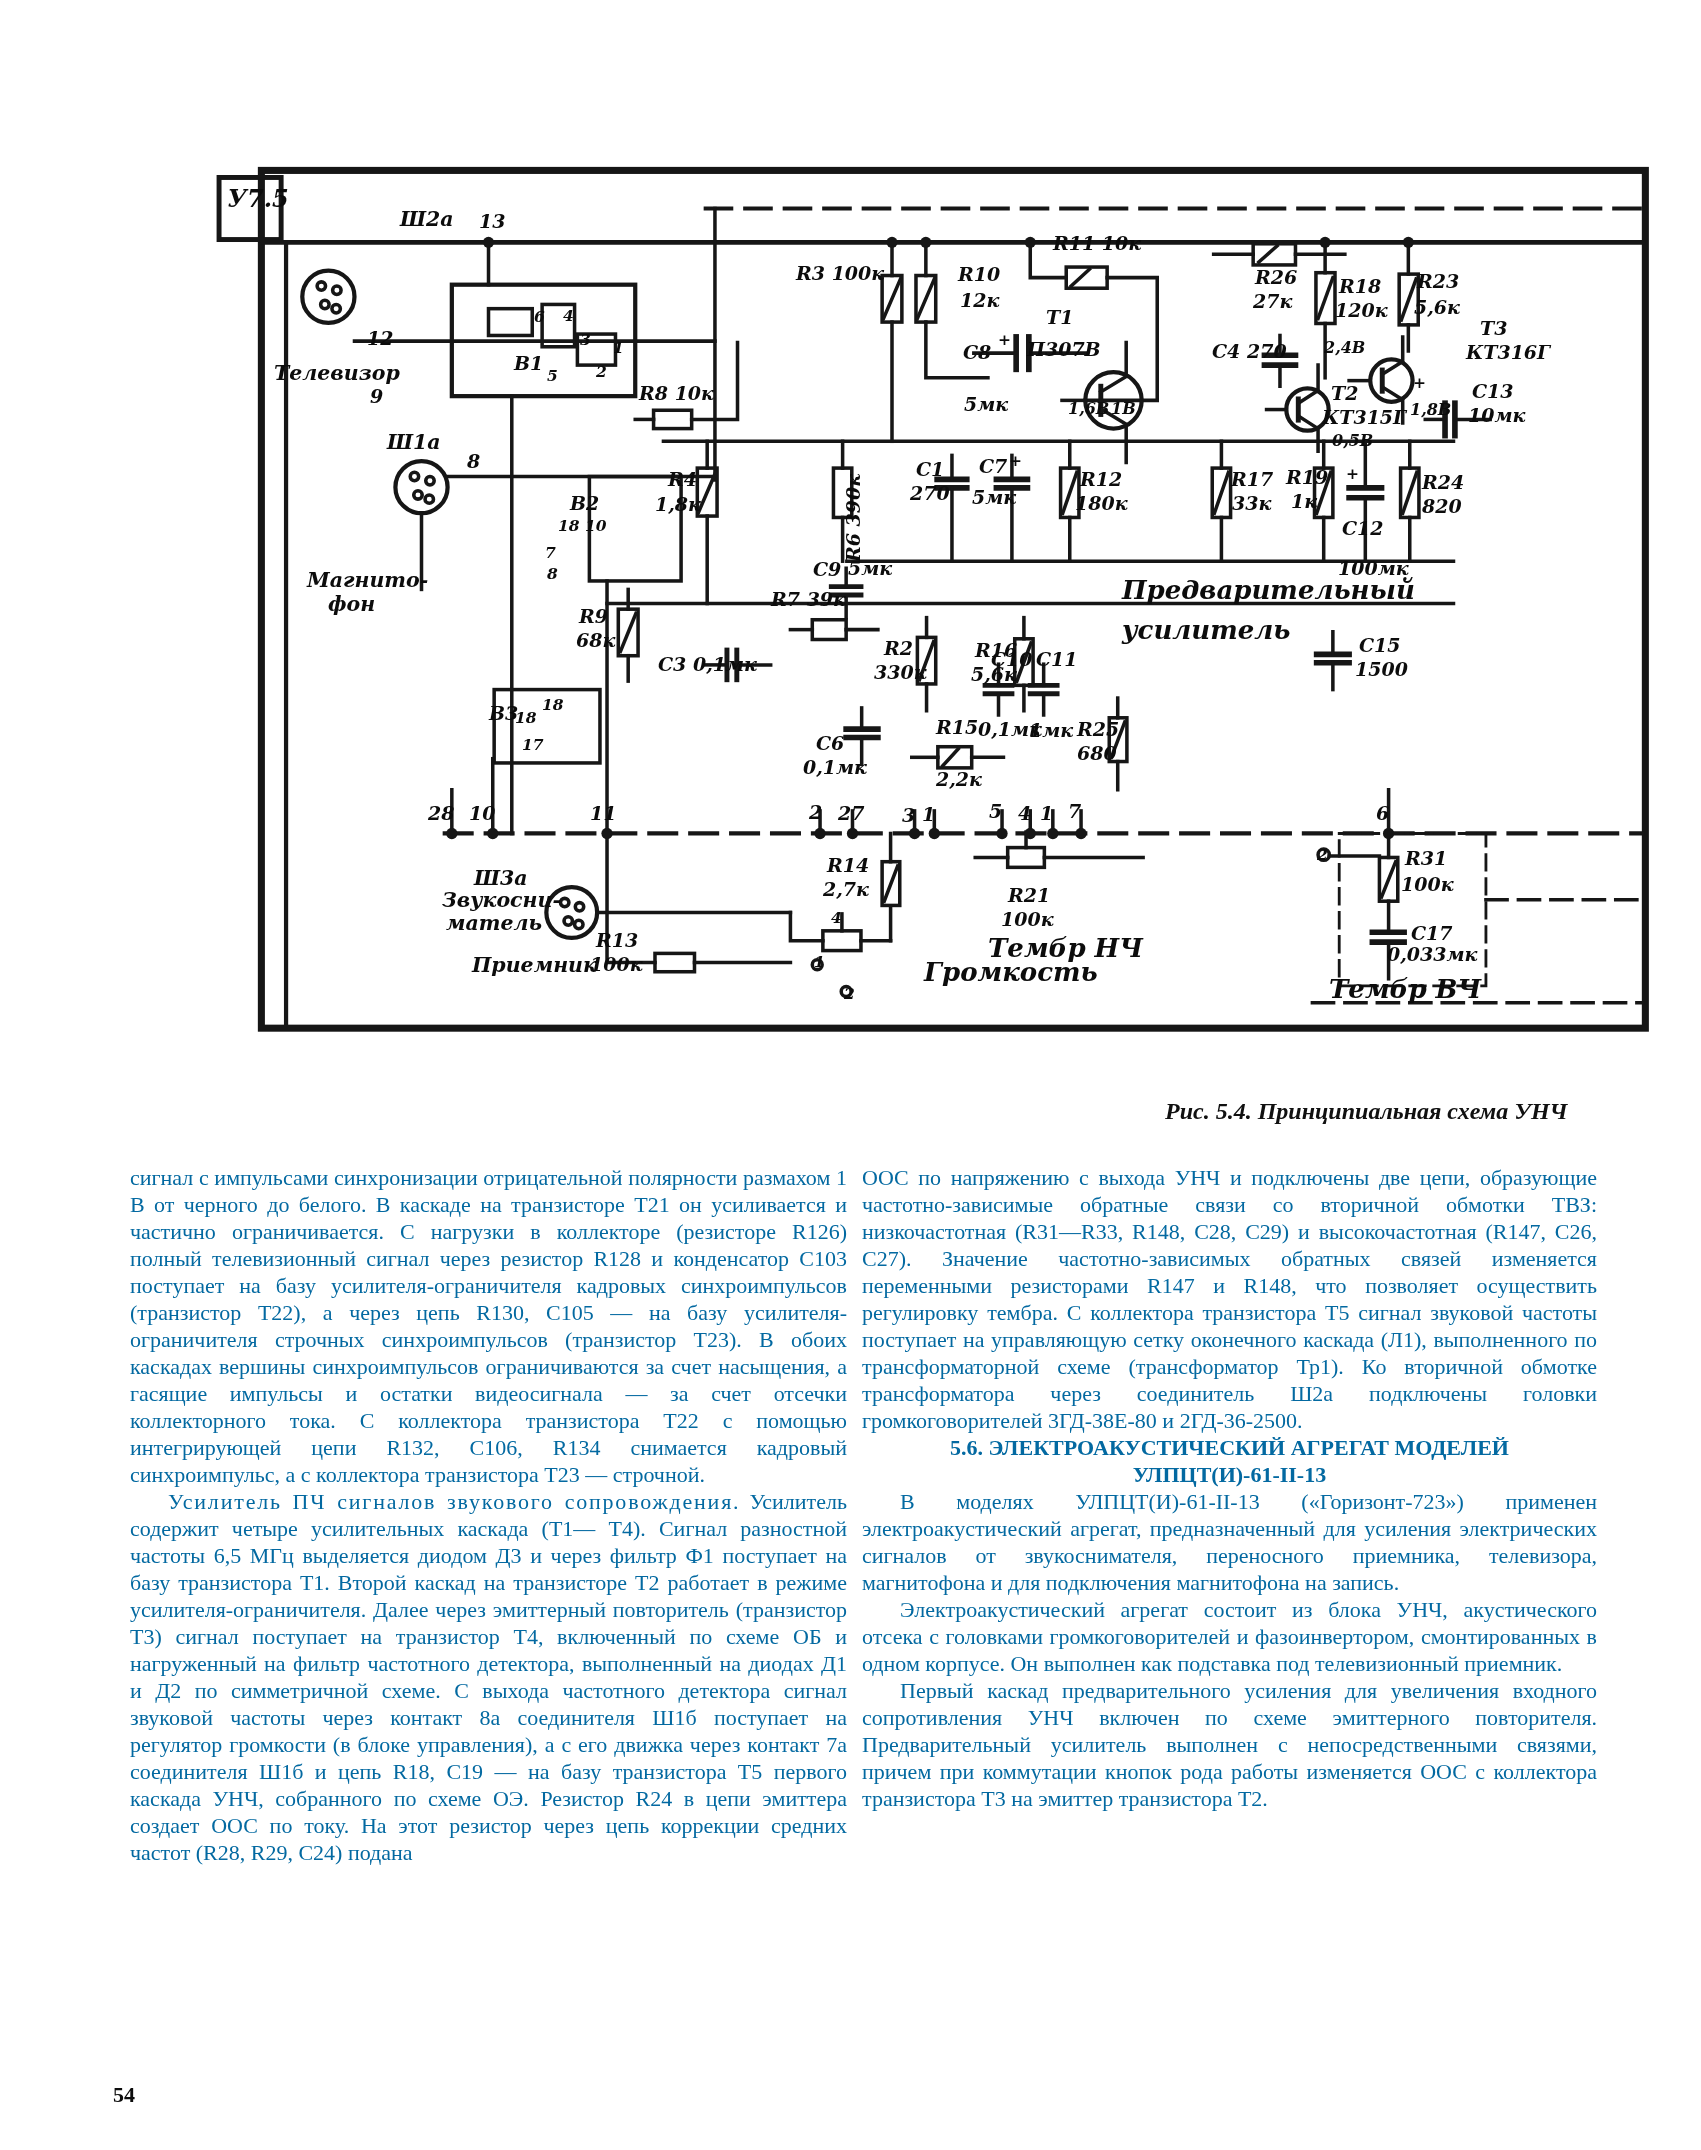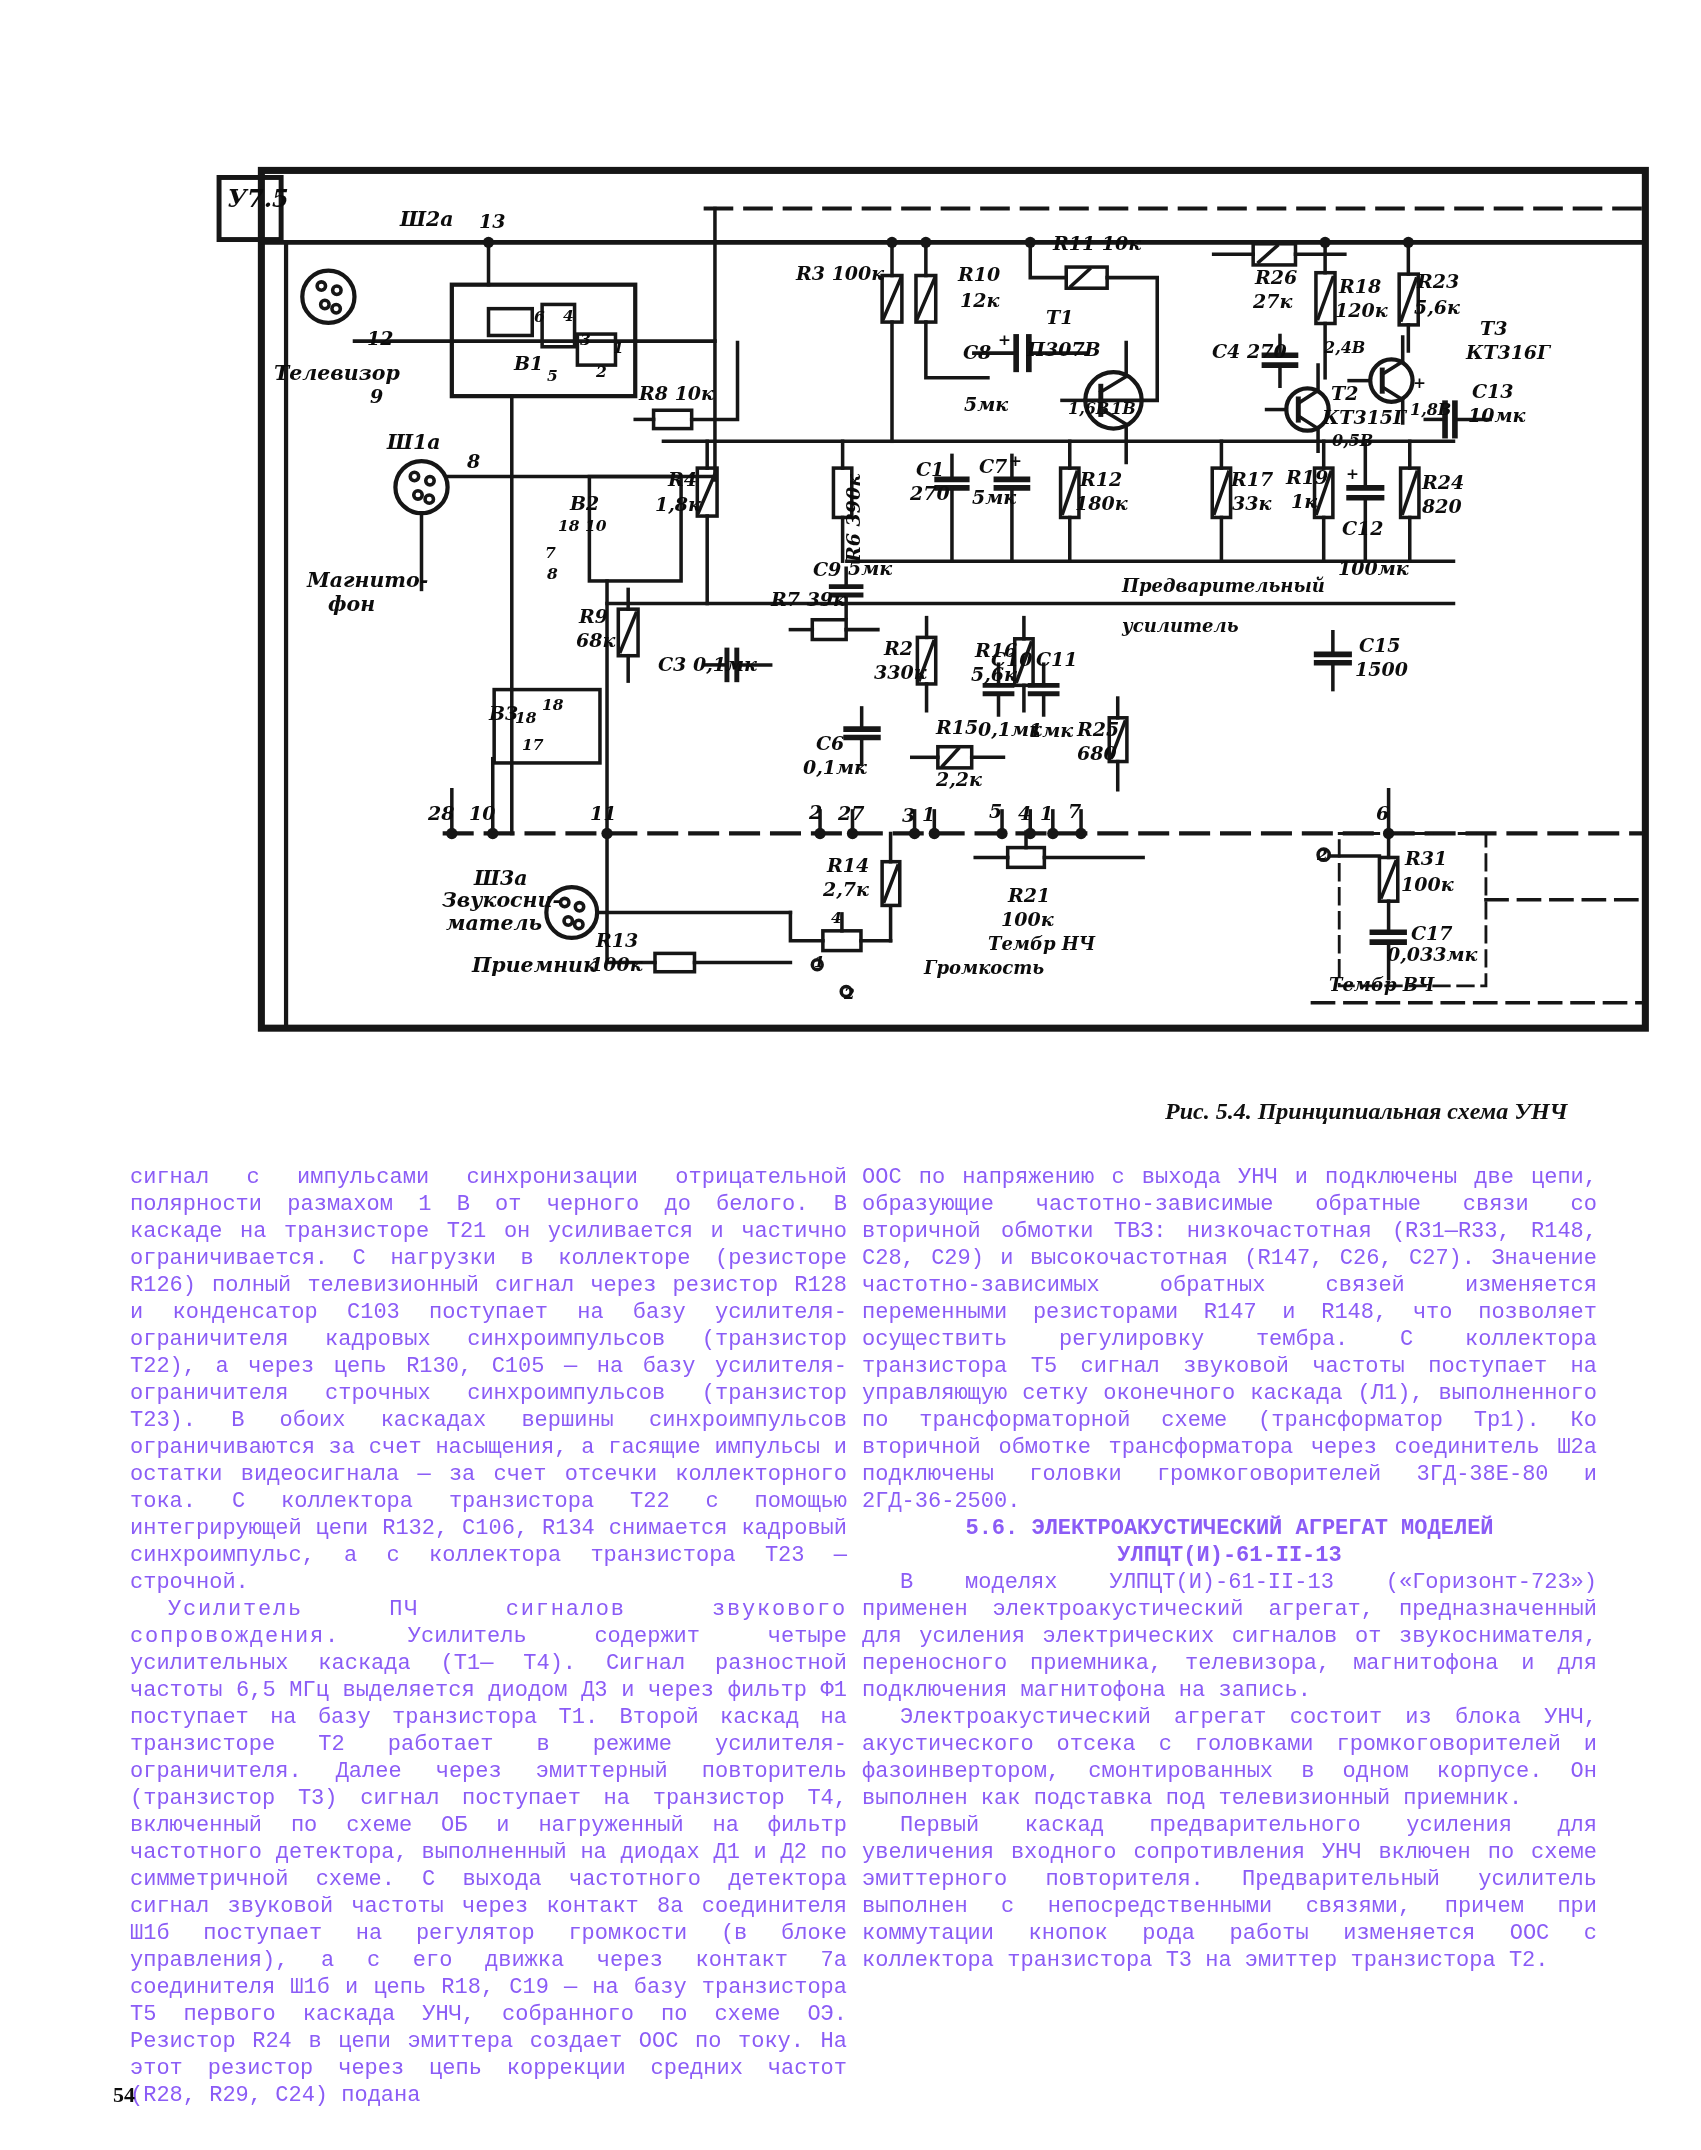--- a/index.html
+++ b/index.html
@@ -14,36 +14,35 @@
   #fig-svg{position:absolute;left:0;top:0;}
   #fig-labels{position:absolute;left:0;top:0;width:100%;height:100%;}
   .fig-label{
     position:absolute;white-space:nowrap;color:#0c0c0c;
     font-family:"DejaVu Serif","Liberation Serif",serif;
     font-style:italic;font-weight:700;
   }
   .c-corner{font-size:24px;}
   .c-conn{font-size:20.5px;}
   .c-lbl{font-size:19px;}
-  .c-lbl-big{font-size:18px;}
+  .c-lbl-big{font-size:26px;}
   .c-lbl-sm{font-size:16px;}
   .c-pin{font-size:19px;}
   .c-pin-sm{font-size:15.5px;}
   .c-lbl-rot{font-size:19px;transform:rotate(-90deg);transform-origin:0 0;}
   
   #caption{
     position:absolute;left:1165px;top:1098px;width:494px;
     font-size:24px;font-weight:700;font-style:italic;color:#101010;
   }
   
   .col{position:absolute;text-align:justify;}
   .col p{
-    margin:0;font-size:22px;line-height:27px;color:#8b5cf6;
+    margin:0;font-size:22px;line-height:27px;color:#0369a1;
     text-indent:38px;
-    font-family:Liberation Mono, monospace;
   }
   .col p.noindent{text-indent:0;}
   .spread{letter-spacing:1.8px;}
   .sec-heading{
     margin:31px 0 24px 0;text-align:center;font-weight:700;
     font-size:22.6px;line-height:31px;text-indent:0 !important;
   }
   
   #page-num{position:absolute;left:113px;top:2082px;font-size:22px;font-weight:700;color:#0c0c0c;}
 </style>

